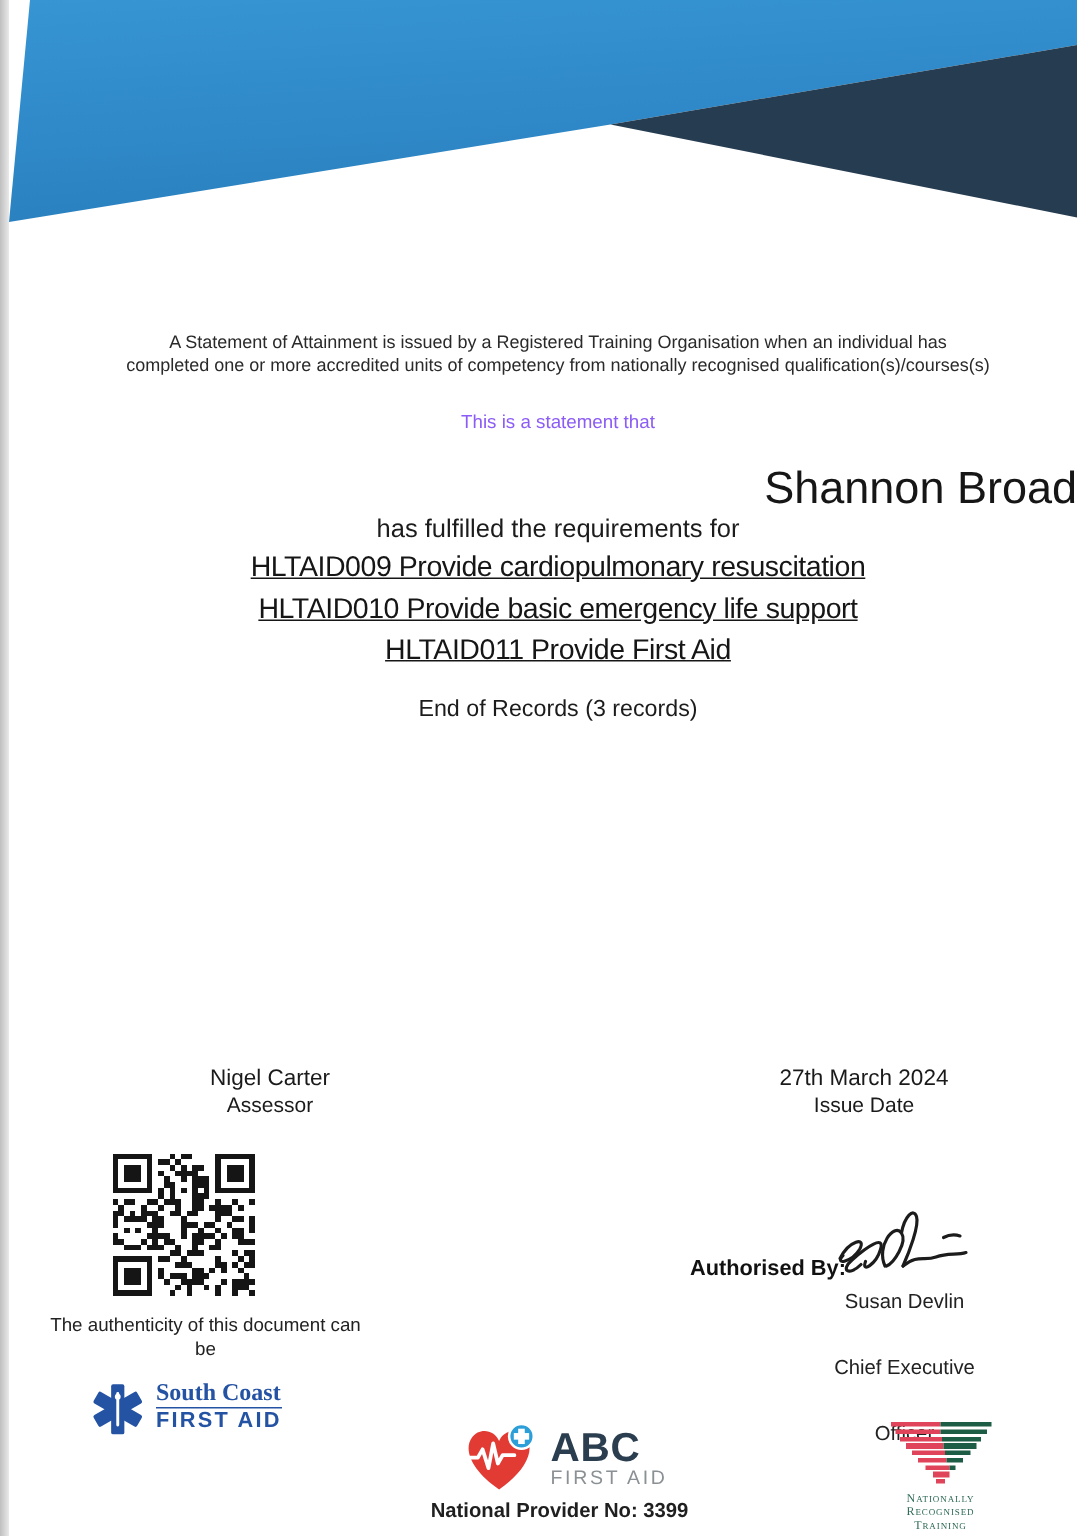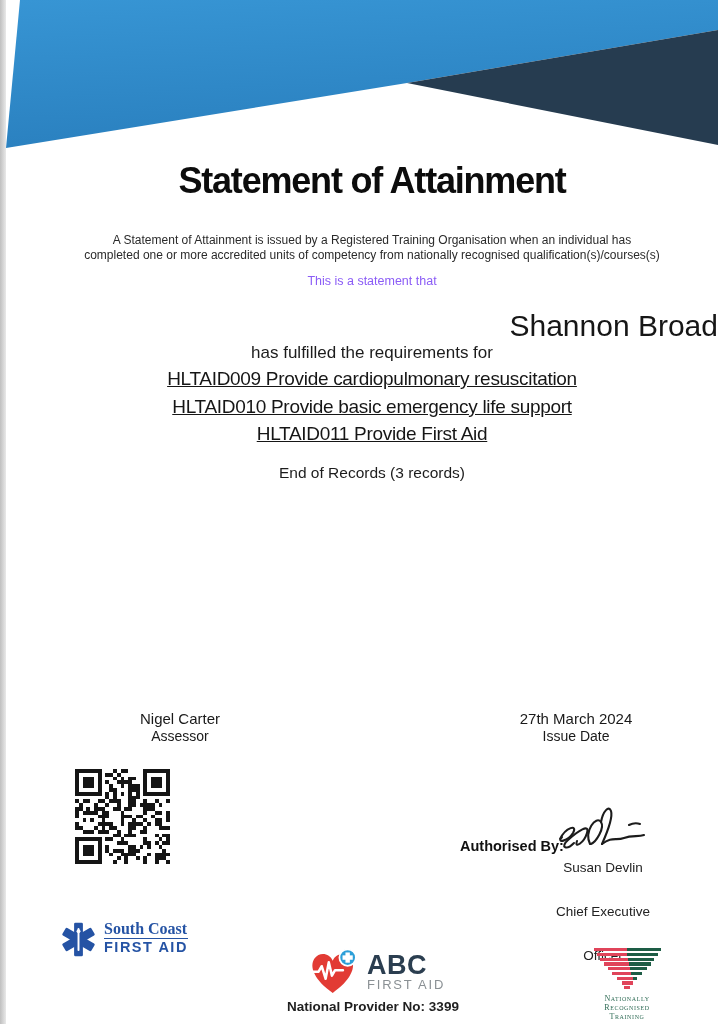--- a/index.html
+++ b/index.html
@@ -13,21 +13,21 @@
     position:relative; width:718px; height:1024px; background:#ffffff;
     overflow:hidden; font-family:"Liberation Sans", sans-serif; color:#1a1a1a;
   }
   .scan-edge{position:absolute;left:0;top:0;width:6px;height:100%;
     background:linear-gradient(to right,#bfbfbf,#e9e9e9);}
   .hdr{position:absolute;left:0;top:0;width:718px;height:152px;display:block;}
   .hdr-blue{fill:url(#bluegrad);}
   .hdr-navy{fill:var(--header-navy);}
   .cx{position:absolute;left:26px;width:692px;text-align:center;}
   .title{top:160px;font-size:36px;font-weight:bold;letter-spacing:-1.2px;color:#0c0c0c;}
-  .subtitle{top:233px;font-size:12px;line-height:15px;color:#2a2a2a;}
+  .subtitle{top:221px;font-size:12px;line-height:15px;color:#2a2a2a;}
   .intro{top:274px;font-size:12.5px;color:#8b5cf6;}
   .recipient{top:309px;font-size:30px;color:#161616;text-align:right;}
   .fulfilled{top:343px;font-size:17px;color:#1c1c1c;}
   .units{top:365px;font-size:19px;line-height:27.5px;letter-spacing:-0.3px;color:#161616;text-decoration:underline;}
   .end-records{top:464px;font-size:15.5px;color:#1c1c1c;}
   .stmt-bar{position:absolute;left:206px;top:656px;width:339px;height:34px;
     background:var(--bar-navy);display:flex;align-items:center;justify-content:center;
     gap:36px;padding-right:46px;box-sizing:border-box;}
   .stmt-label{color:#fff;font-weight:bold;font-size:15px;}
   .stmt-value{color:#fff;font-size:21px;letter-spacing:0.5px;}
@@ -74,21 +74,20 @@
     <defs>
       <linearGradient id="bluegrad" x1="0" y1="0" x2="0.25" y2="1">
         <stop offset="0" stop-color="#3795D4"></stop>
           <stop offset="1" stop-color="#2A80BF"></stop>
       </linearGradient>
     </defs>
     <polygon class="hdr-blue" points="20,0 718,0 718,30 407,83 6,148"></polygon>
     <polygon class="hdr-navy" points="718,30 718,145 407,83"></polygon>
   </svg>
 
-  <div class="cx title">Statement of Attainment</div>
 
   <div class="cx subtitle">
     <span style="display:block">A Statement of Attainment is issued by a Registered Training Organisation when an individual has</span>
     <span style="display:block">completed one or more accredited units of competency from nationally recognised qualification(s)/courses(s)</span>
   </div>
 
   <div class="cx intro">This is a statement that</div>
   <div class="cx recipient">Shannon Broad</div>
   <div class="cx fulfilled">has fulfilled the requirements for</div>
 
@@ -408,20 +407,21 @@
           <rect x="10" y="24" width="1" height="1"></rect>
           <rect x="13" y="24" width="1" height="1"></rect>
           <rect x="18" y="24" width="1" height="1"></rect>
           <rect x="21" y="24" width="1" height="1"></rect>
           <rect x="24" y="24" width="1" height="1"></rect>
         </g>
       </svg>
     </div>
 
   <div class="qr-note">
+    <span style="display:block">The authenticity of this document can be</span>
   </div>
 
   <div class="auth-label">Authorised By:</div>
 
   <svg class="signature" viewBox="0 0 104 58" aria-hidden="true">
     <path d="M14 36 C20 24 32 21 27 30 C22 38 10 41 16 34"></path>
     <path d="M28 40 C20 48 14 44 22 37 C32 28 44 20 41 30 C38 40 28 46 31 38"></path>
     <path d="M44 41 C38 28 50 12 55 19 C59 25 50 39 45 41"></path>
     <path d="M55 19 C57 8 63 2 65 8 C67 14 60 32 56 41"></path>
     <path d="M56 41 C66 33 70 38 78 35 C86 32 92 34 98 32"></path>

